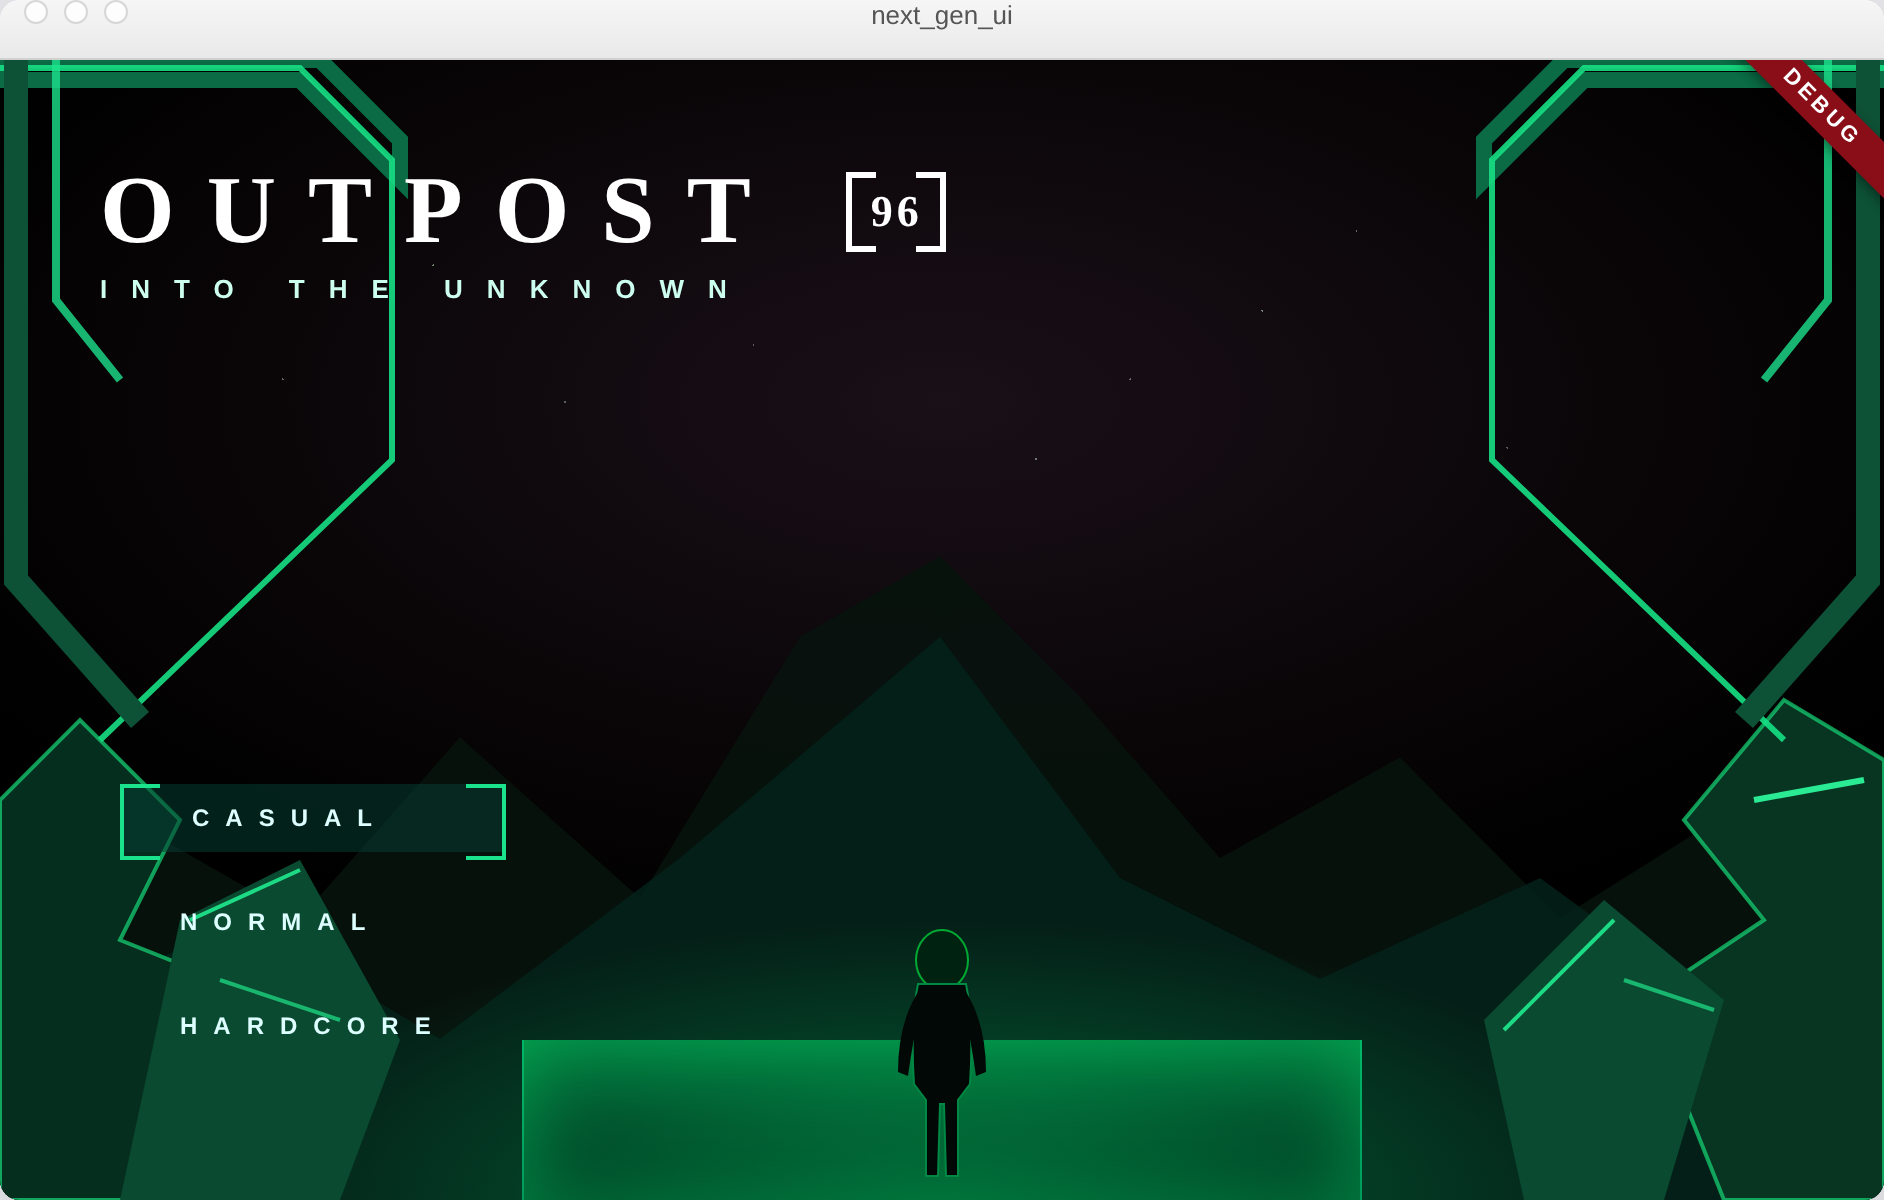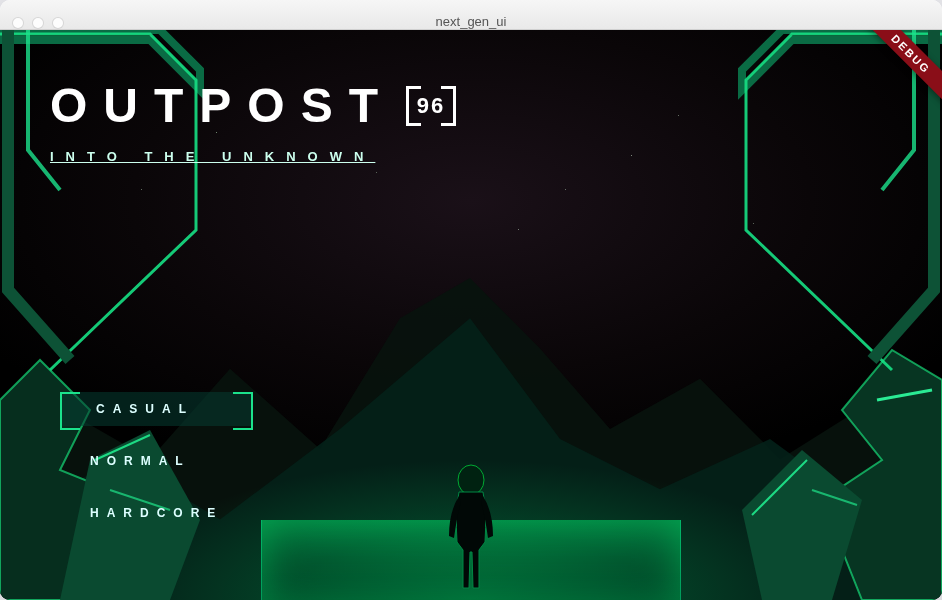--- a/index.html
+++ b/index.html
@@ -22,21 +22,21 @@
   overflow: hidden;
   display: flex;
   flex-direction: column;
 }
 
 .titlebar {
   height: 30px;
   background: linear-gradient(#f6f6f6, #e9e9e9);
   border-bottom: 1px solid #d0d0d0;
   display: flex;
-  align-items: flex-end;
+  align-items: flex-start;
   padding: 0 12px;
   position: relative;
   flex-shrink: 0;
 }
 .traffic-lights { display: flex; gap: 8px; }
 .tl { width: 12px; height: 12px; border-radius: 50%; border: 0.5px solid rgba(0,0,0,0.15); }
 .tl.red { background:#fdfdfd; }
 .tl.yellow { background:#fdfdfd; }
 .tl.green { background:#fdfdfd; }
 .titlebar-title {
@@ -128,27 +128,27 @@
   font-family: "Arial Black", sans-serif;
   box-shadow: 0 2px 6px rgba(0,0,0,.4);
 }
 
 
 .title-block {
   position: absolute; top: 48px; left: 50px;
   color: #fff;
 }
 .title-main {
-  font-family: Liberation Sans, sans-serif;
+  font-family: Liberation Serif, serif;
   font-size: 48px;
   font-weight: 900;
   letter-spacing: 16px;
   display: flex;
   align-items: center;
-  gap: 12px;
+  gap: 32px;
   text-align: center;
 }
 .title-badge {
   font-size: 22px;
   font-weight: 800;
   letter-spacing: 2px;
   padding: 2px 2px;
   position: relative;
   display: inline-flex;
   align-items: center;
@@ -157,27 +157,26 @@
 }
 .title-badge::before, .title-badge::after {
   content: '';
   position: absolute;
   width: 12px; height: 100%;
   border: 3px solid #fff;
 }
 .title-badge::before { left: 0; border-right: none; }
 .title-badge::after { right: 0; border-left: none; }
 .title-sub {
-  margin-top: 16px;
+  margin-top: 4px;
   font-family: "Arial", sans-serif;
   font-size: 13px;
   font-weight: 600;
   letter-spacing: 12px;
   color: #cfe;
-  text-decoration: underline;
 }
 
 
 .difficulty-menu {
   position: absolute;
   left: 62px; bottom: 70px;
   display: flex; flex-direction: column; gap: 18px;
 }
 .diff-item {
   position: relative;

